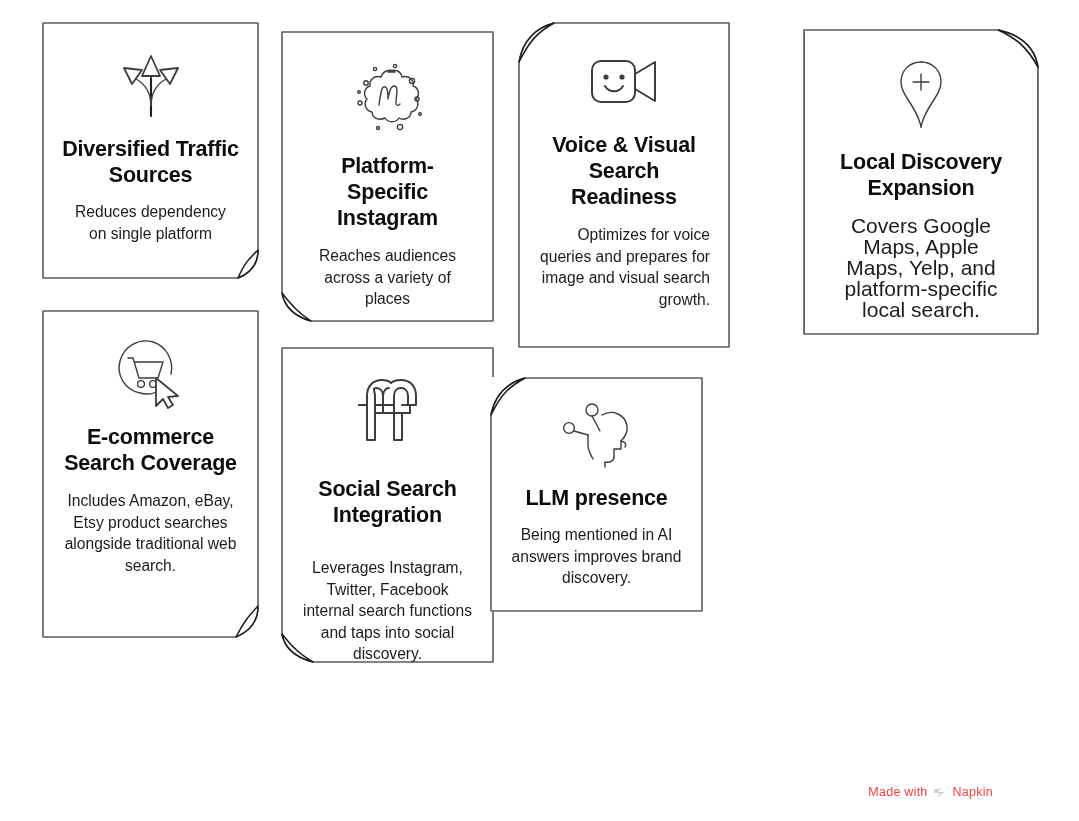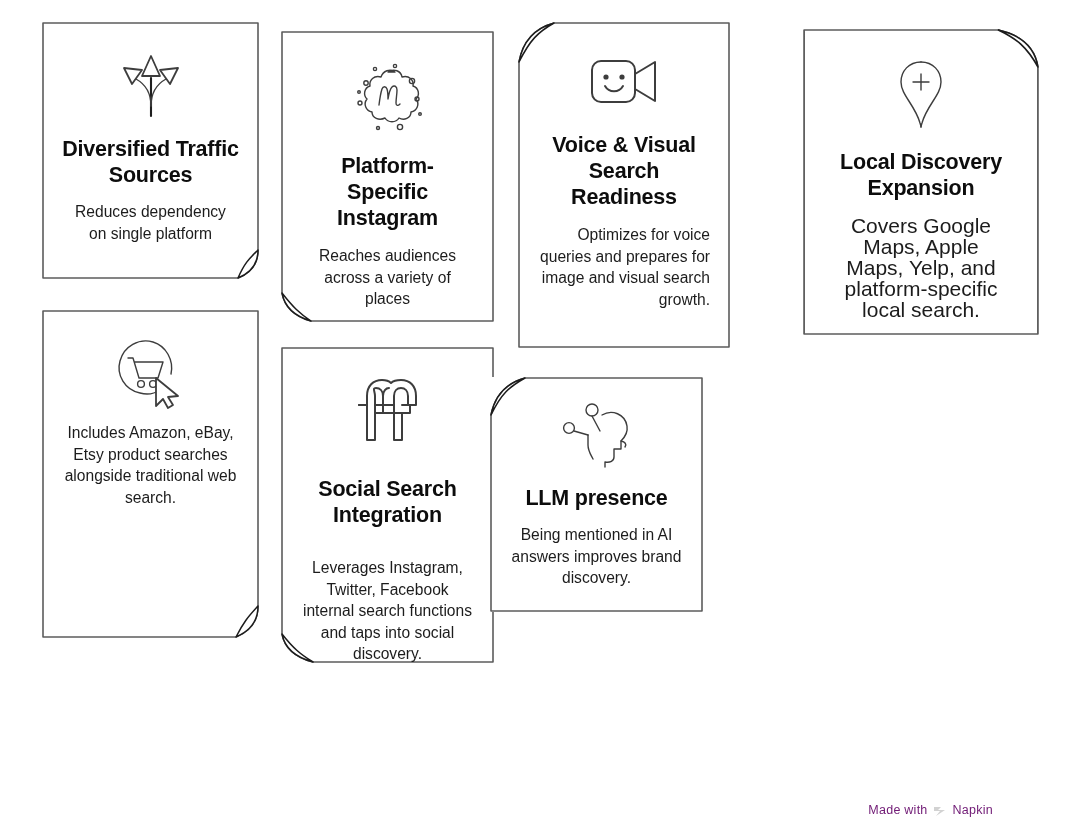--- a/index.html
+++ b/index.html
@@ -144,25 +144,25 @@
   #card-3 .card-desc { font-size: 15.6px; line-height: 21.5px; margin-top: 14px; max-width: 175px; text-align: right; }
   #card-4 .card-desc { font-size: 21px; line-height: 21px; margin-top: 14px; max-width: 178px; }
   #card-5 .card-desc { font-size: 15.6px; line-height: 21.5px; margin-top: 14px; max-width: 178px; }
   #card-6 .card-desc { font-size: 15.6px; line-height: 21.5px; margin-top: 13px; max-width: 175px; }
   #card-7 .card-desc { font-size: 15.6px; line-height: 21.5px; margin-top: 13px; max-width: 175px; }
 
   
   #watermark {
     position: absolute;
     right: 86px;
-    bottom: 4px;
+    bottom: 22px;
     display: flex;
     align-items: center;
     gap: 5px;
-    color: #701a75;
+    color: #ef4444;
     font-size: 12.5px;
     letter-spacing: 0.25px;
     user-select: none;
   }
   #watermark svg { display: block; }
 </style>
 </head>
 <body>
 
 <div id="canvas">
@@ -269,20 +269,21 @@
     <div class="card-inner">
       <div class="card-icon">
         <svg width="82" height="72" viewBox="0 0 82 72">
           <path class="ic-stroke-thin" d="M50,54 C44,58 37,59 30,57 C15,54 6,39 10,25 C14,10 29,2 43,6 C56,10 64,24 61,38"></path>
           <path class="ic-stroke-thin" d="M18,22 L23,22 L29,42 L48,42 L53,26 L25,26"></path>
           <circle class="ic-stroke-thin" cx="31" cy="48" r="3.4"></circle>
           <circle class="ic-stroke-thin" cx="43" cy="48" r="3.4"></circle>
           <path class="ic-fill-white" d="M46,42 L46,70 L53,63 L58,72 L63,69 L58,61 L68,60 Z"></path>
         </svg>
       </div>
+      <div class="card-title">E-commerce Search Coverage</div>
       <div class="card-desc">Includes Amazon, eBay, Etsy product searches alongside traditional web search.</div>
     </div>
   </div>
 
   <div class="card" id="card-6">
     <svg class="paper" viewBox="0 0 213 316" preserveAspectRatio="none">
       <path d="M1,1 L212,1 L212,315 L32,315 C17,311 4,303 1,287 Z"></path>
       <path class="curl" d="M1,287 C4,303 17,311 32,315 C19,307 12,301 1,287 Z"></path>
     </svg>
     <div class="card-inner">

